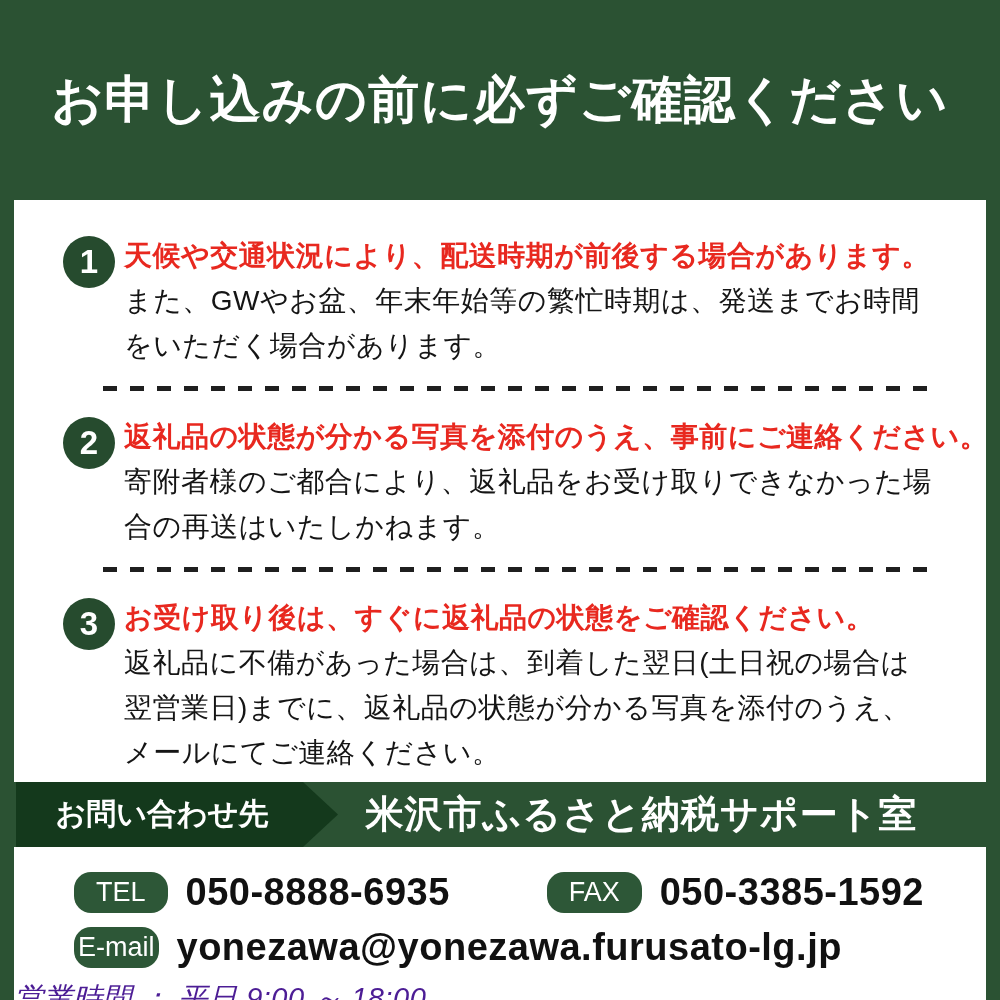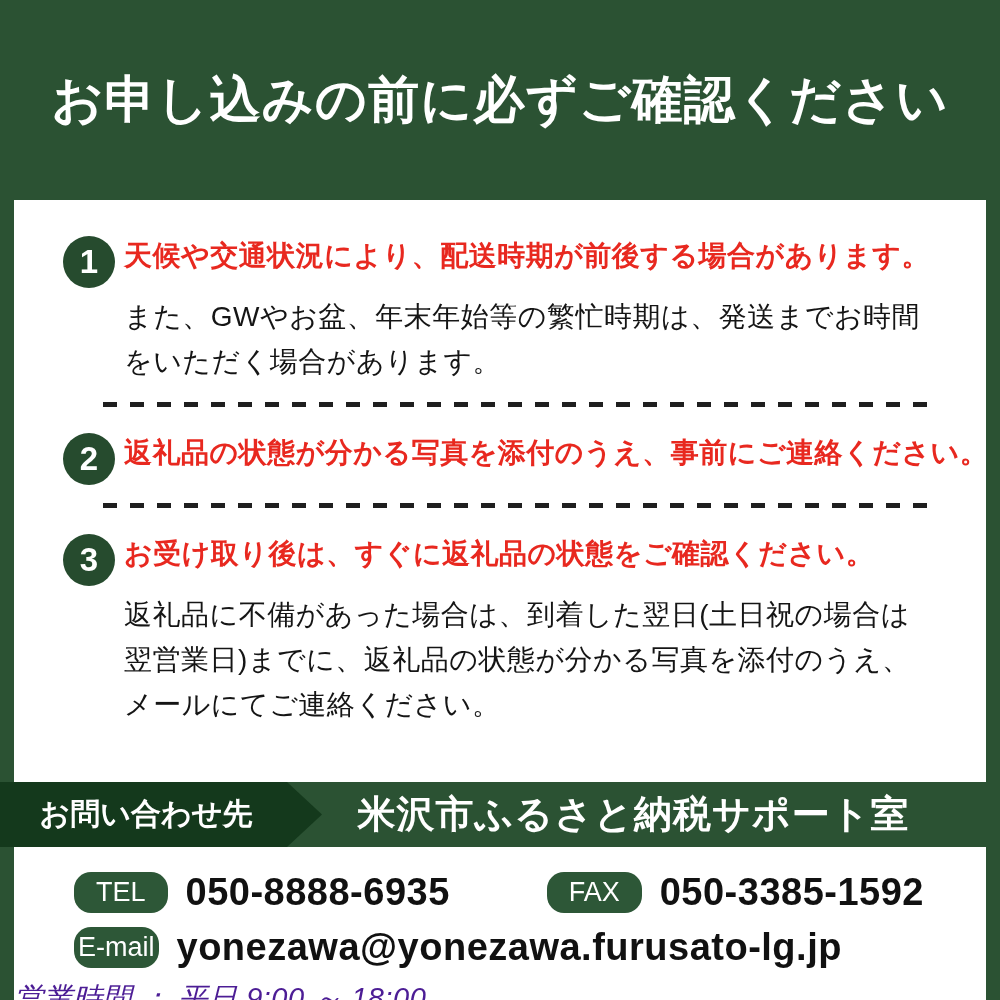--- a/index.html
+++ b/index.html
@@ -44,41 +44,42 @@
     margin-top: 2px;
   }
   .notice-text { margin-left: 9px; min-width: 0; }
   .notice-headline {
     color: #e8281f; font-size: 28px; font-weight: 700;
     line-height: 44px; white-space: nowrap; letter-spacing: 0.5px;
   }
   .notice-body {
     color: #151515; font-size: 28px; font-weight: 500;
     line-height: 45px; white-space: pre-line; letter-spacing: 0.5px;
-    margin-top: 16px;
+    margin-top: 0;
   }
   .divider {
     height: 5px; border: none;
     margin: 18px 24px 24px 40px;
     background: repeating-linear-gradient(90deg, #1f1f1f 0 14px, transparent 14px 27px);
   }
 
   
   .contact-band {
     flex: none; height: 65px;
     margin: 0 -14px;
     background: #2b5233;
     display: flex; align-items: stretch;
   }
   .band-arrow {
     flex: none; width: 322px;
     background: #14391c;
     clip-path: polygon(0 0, 287px 0, 322px 50%, 287px 100%, 0 100%);
     display: flex; align-items: center; justify-content: center;
     padding-right: 30px;
+    margin-left: 16px;
   }
   .band-arrow span {
     color: #ffffff; font-size: 30px; font-weight: 700; white-space: nowrap;
   }
   .band-office {
     flex: 1; display: flex; align-items: center; justify-content: center;
     padding-right: 55px;
   }
   .band-office span {
     color: #ffffff; font-size: 38px; font-weight: 700;
@@ -134,20 +135,22 @@
 をいただく場合があります。</p>
       </div>
     </div>
 
     <hr class="divider">
 
     <div class="notice">
       <div class="num-badge">2</div>
       <div class="notice-text">
         <p class="notice-headline">返礼品の状態が分かる写真を添付のうえ、事前にご連絡ください。</p>
+        <p class="notice-body">寄附者様のご都合により、返礼品をお受け取りできなかった場
+合の再送はいたしかねます。</p>
       </div>
     </div>
 
     <hr class="divider">
 
     <div class="notice">
       <div class="num-badge">3</div>
       <div class="notice-text">
         <p class="notice-headline">お受け取り後は、すぐに返礼品の状態をご確認ください。</p>
         <p class="notice-body">返礼品に不備があった場合は、到着した翌日(土日祝の場合は

